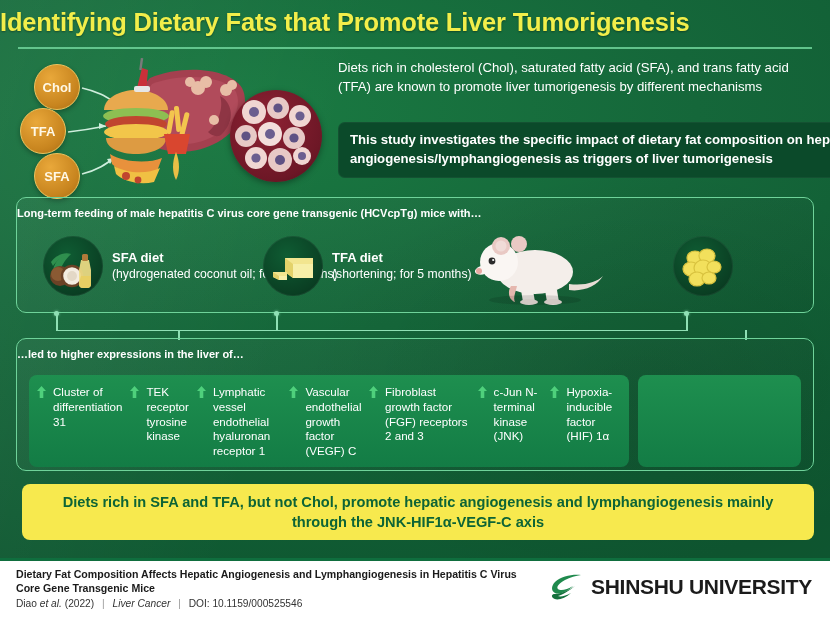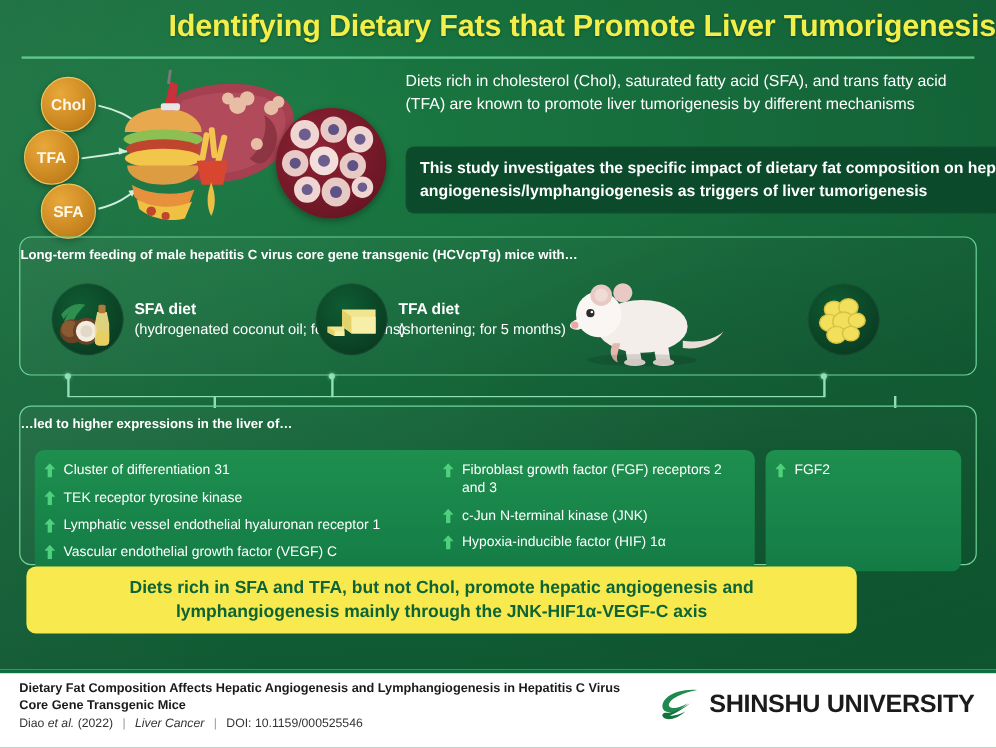--- a/index.html
+++ b/index.html
@@ -17,21 +17,21 @@
   .poster::before{
     content:""; position:absolute; inset:0;
     background: linear-gradient(105deg, rgba(255,255,255,0.05) 0%, rgba(255,255,255,0) 38%),
                 radial-gradient(ellipse 60% 50% at 78% 62%, rgba(0,0,0,0.10), rgba(0,0,0,0) 70%);
     pointer-events:none;
   }
 
   
   .title {
     position: absolute; top: 8px; left: 0; width: 830px;
-    text-align: right;
+    text-align: left;
     font-size: 25.5px; font-weight: bold; letter-spacing: -0.2px;
     color: #f2ee4a;
     text-shadow: 0 1px 2px rgba(0,0,0,0.35);
   }
   .title-rule {
     position: absolute; top: 47px; left: 18px; width: 794px; height: 2px;
     background: #6fd39a; opacity: .85;
   }
 
   
@@ -96,37 +96,37 @@
   #expr-panel { left: 16px; top: 338px; width: 798px; height: 133px; }
   .expr-cards { position: absolute; left: 12px; top: 36px; display: flex; gap: 9px; }
   .expr-card {
     background: linear-gradient(180deg, #1d8c4d 0%, #17譬 0%, #148046 100%);
     background: linear-gradient(180deg, #1e8f4f 0%, #13带 0%, #137c45 100%);
     background: linear-gradient(180deg, #1e8f4f 0%, #137c45 100%);
     border-radius: 8px; padding: 10px 8px 8px 8px;
   }
   #expr-card-main { width: 600px; display: flex; gap: 6px; }
   #expr-card-side { width: 163px; }
-  .expr-col { display: flex; flex-direction: column; gap: 8px; }
+  .expr-col { display: flex; flex-direction: row; gap: 8px; justify-content: flex-end; }
   #expr-col-1 { width: 330px; }
   #expr-col-2 { width: 255px; }
   .expr-item { display: flex; gap: 7px; align-items: flex-start; }
   .up-arrow { flex: 0 0 9px; margin-top: 1px; }
   .expr-label { color: #ffffff; font-size: 11.6px; line-height: 1.28; }
 
   
   .conn { position: absolute; background: #8fe0b4; }
   .cdot {
     position: absolute; width: 5px; height: 5px; border-radius: 50%;
     background: #8fe0b4; box-shadow: 0 0 3px rgba(143,224,180,.8);
   }
 
   
   #conclusion {
-    position: absolute; left: 22px; top: 472px; width: 692px; height: 56px;
+    position: absolute; left: 22px; top: 484px; width: 792px; height: 56px;
     background: #f7e94e; border-radius: 8px;
     display: flex; align-items: center; justify-content: center; text-align: center;
     color: #0d6436; font-size: 14.6px; font-weight: bold; line-height: 1.38;
     padding: 0 26px;
   }
 
   
   .footer {
     position: absolute; left: 0; top: 558px; width: 830px; height: 65px;
     background: #ffffff;
@@ -384,26 +384,20 @@
             <svg class="up-arrow" viewBox="0 0 9 12" width="9" height="12">
                 <path d="M4.5 0 L9 5 L6.3 5 L6.3 12 L2.7 12 L2.7 5 L0 5 Z" fill="#4fd07c"></path>
               </svg>
             <span class="expr-label">Hypoxia-inducible factor (HIF) 1α</span>
           </div>
         </div>
       </div>
 
       <div class="expr-card" id="expr-card-side">
         <div class="expr-col">
-          <div class="expr-item">
-            <svg class="up-arrow" viewBox="0 0 9 12" width="9" height="12">
-                <path d="M4.5 0 L9 5 L6.3 5 L6.3 12 L2.7 12 L2.7 5 L0 5 Z" fill="#4fd07c"></path>
-              </svg>
-            <span class="expr-label">FGF2</span>
-          </div>
         </div>
       </div>
 
     </div>
   </div>
 
   <div id="conclusion">
     <span>Diets rich in SFA and TFA, but not Chol, promote hepatic angiogenesis and lymphangiogenesis mainly through the JNK-HIF1α-VEGF-C axis</span>
   </div>
 

